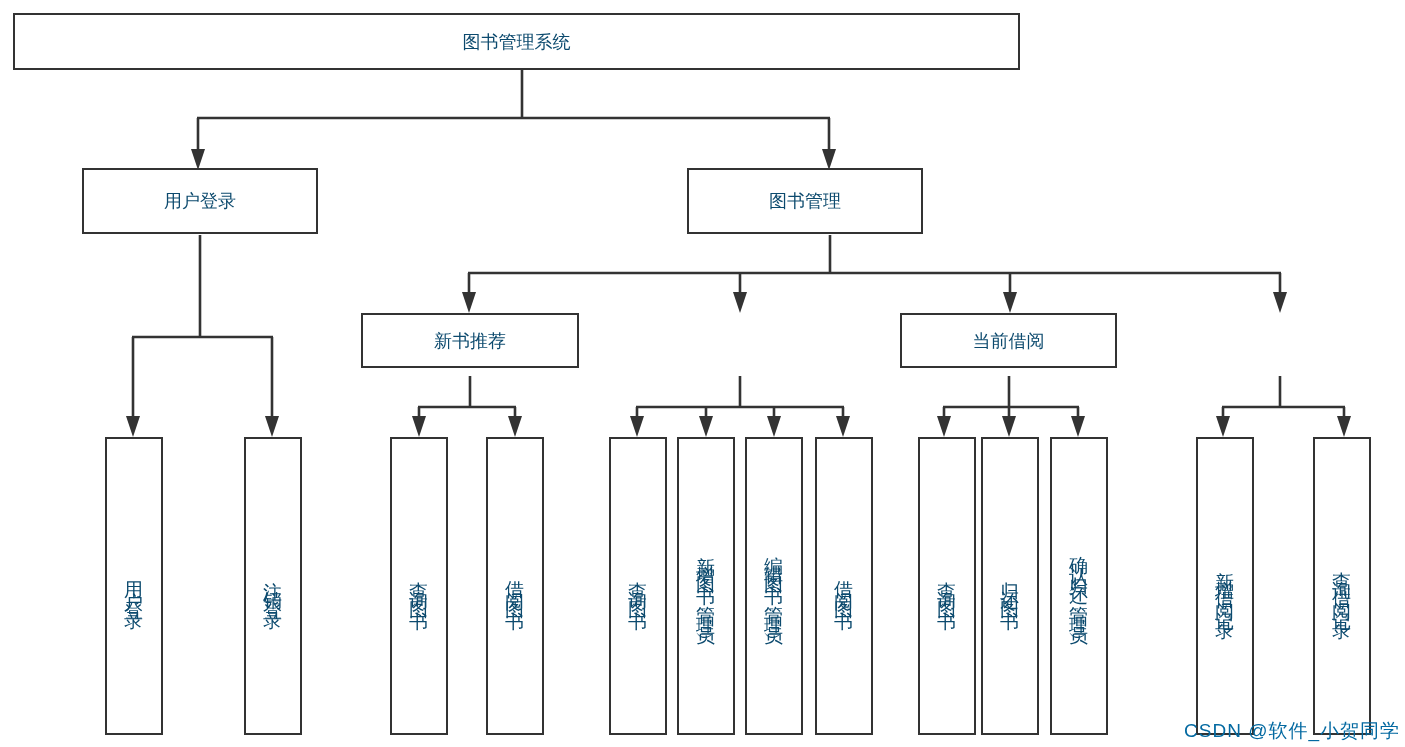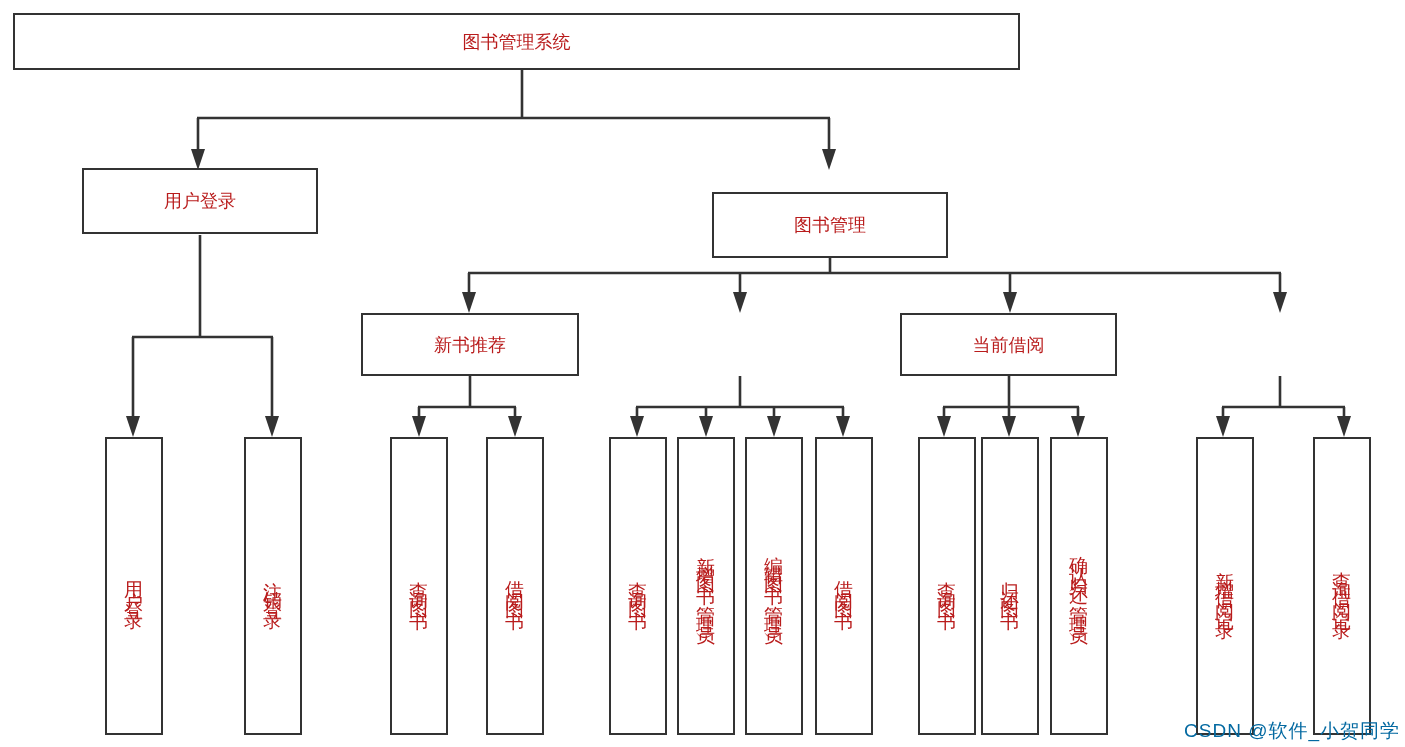--- a/index.html
+++ b/index.html
@@ -8,32 +8,32 @@
     width: 1405px; height: 747px;
     position: relative; overflow: hidden;
     font-family: "Liberation Sans", "DejaVu Sans", sans-serif;
   }
   .canvas { position: absolute; inset: 0; }
   svg.connectors { position: absolute; left: 0; top: 0; z-index: 1; }
   .box {
     position: absolute; z-index: 2;
     background: #ffffff;
     border: 2.5px solid #333333;
-    color: #b91c1c;
+    color: #0c4a6e;
     display: flex; align-items: center; justify-content: center;
     font-size: 18px;
     line-height: 1;
   }
   
   .n-root { left: 13px; top: 13px; width: 1007px; height: 57px; }
   
   .n-login { left: 82px; top: 168px; width: 236px; height: 66px; }
-  .n-mgmt  { left: 712px; top: 168px; width: 236px; height: 66px; margin-top: 24px; }
+  .n-mgmt  { left: 687px; top: 168px; width: 236px; height: 66px; }
   
-  .lvl3 { top: 313px; height: 63px; }
+  .lvl3 { top: 313px; height: 55px; }
   .n-recommend { left: 361px;  width: 218px; }
   .n-borrow    { left: 632px;  width: 217px; }
   .n-current   { left: 900px;  width: 217px; }
   .n-records   { left: 1172px; width: 217px; }
   
   .leaf {
     top: 437px; height: 298px; width: 58px;
     writing-mode: vertical-rl;
     font-size: 19px;
     letter-spacing: 10px;

